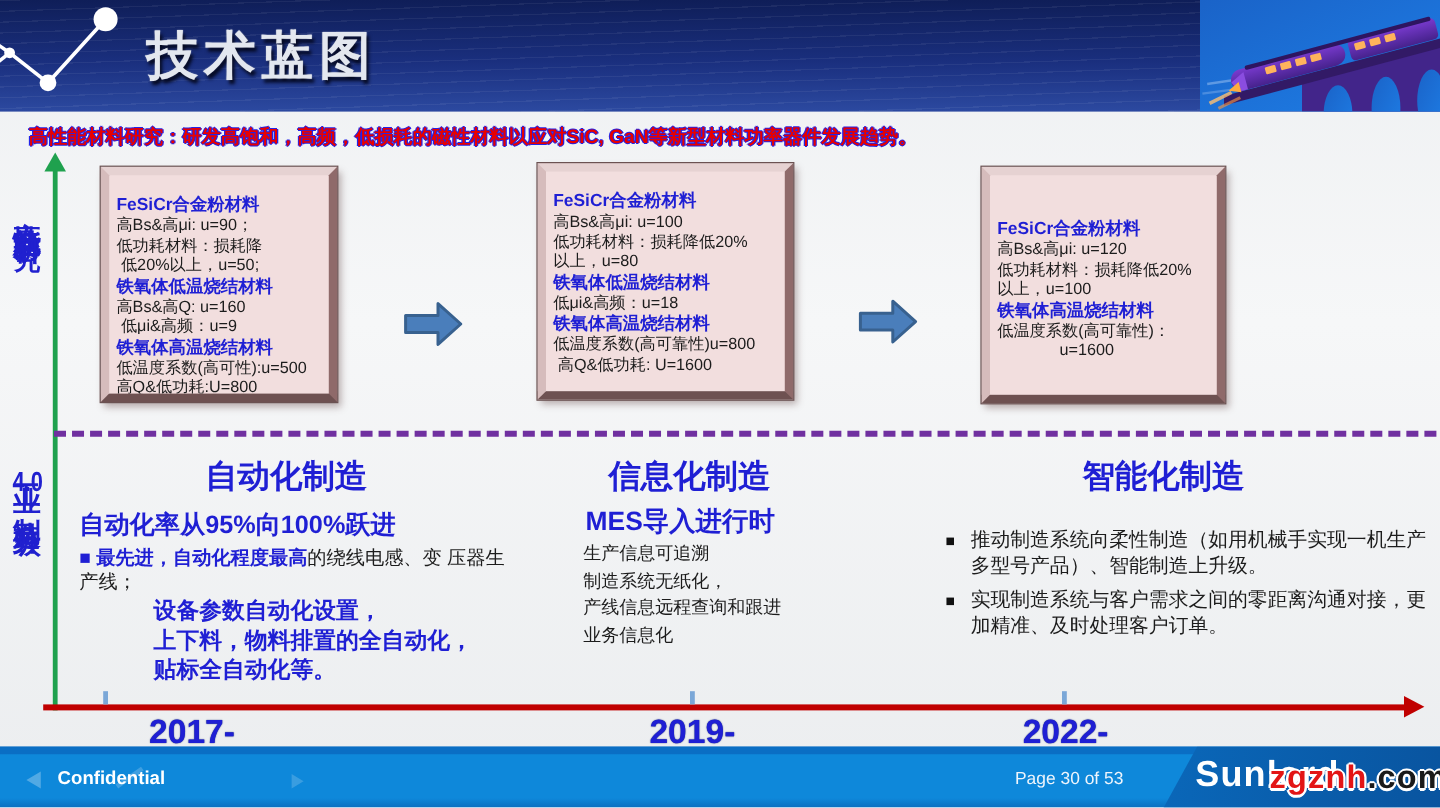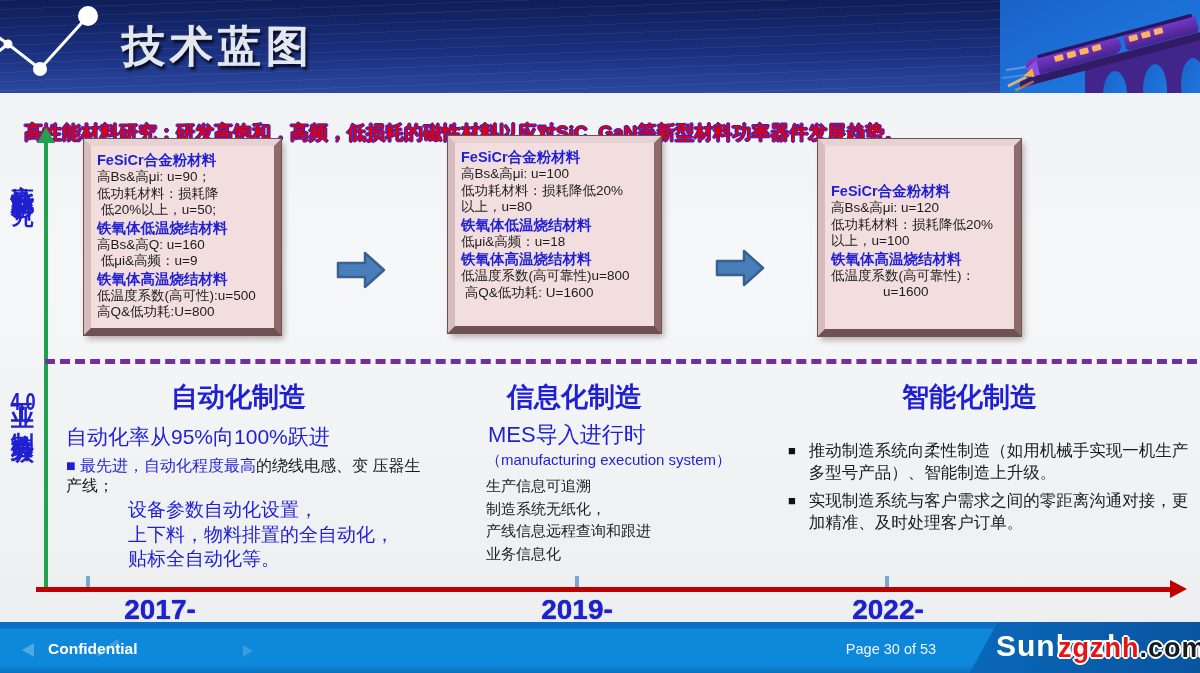--- a/index.html
+++ b/index.html
@@ -12,21 +12,21 @@
   .header { position:absolute; left:0; top:0; width:1200px; height:93px;
     background:
       repeating-linear-gradient(178deg, rgba(255,255,255,.06) 0 1px, transparent 1px 9px),
       linear-gradient(180deg,#0f1e58 0%, #1a2f7e 55%, #2c49a0 100%); }
   .header-title { position:absolute; left:122px; top:18px; font-size:43px; font-weight:bold;
     color:#e3e7ef; letter-spacing:5px; text-shadow:2px 3px 3px #04081f, 0 0 1px #fff; }
   .hdr-icon { position:absolute; left:0; top:0; }
   .train-wrap { position:absolute; right:0; top:0; width:200px; height:93px; }
 
   
-  .subtitle { position:absolute; left:24px; top:120px; width:1150px; font-size:19px; font-weight:bold;
+  .subtitle { position:absolute; left:24px; top:104px; width:1150px; font-size:16px; font-weight:bold;
     color:#e80000;
     text-shadow:-1px 0 0 #2323e8, 1px 0 0 #2323e8, 0 -1px 0 #2323e8, 0 1px 0 #2323e8; }
 
   
   .axis-v { position:absolute; left:44px; top:142px; width:4px; height:450px; background:#1fa14e; }
   .axis-v-arrow { position:absolute; left:37px; top:127px; width:0; height:0;
     border-left:9px solid transparent; border-right:9px solid transparent; border-bottom:16px solid #1fa14e; }
   .axis-h { position:absolute; left:36px; top:587px; width:1136px; height:5px; background:#c00000; }
   .axis-h-arrow { position:absolute; left:1170px; top:580px; width:0; height:0;
     border-top:9px solid transparent; border-bottom:9px solid transparent; border-left:17px solid #c00000; }
@@ -35,40 +35,40 @@
 
   .axis-label { position:absolute; writing-mode:vertical-rl; text-orientation:upright;
     color:#2020cf; font-weight:bold; font-size:23px; letter-spacing:3px; left:8px; }
   .axis-label-top { top:166px; height:180px; }
   .axis-label-bottom { top:384px; height:190px; }
   .tcy { text-combine-upright:all; }
 
   
   .mat-box { position:absolute; background:#f2dede; border:7px solid;
     border-color:#e6d2d2 #8f6a6a #6e5151 #d6bcbc; outline:1px solid #6b5252;
-    box-shadow:3px 4px 6px rgba(90,60,60,.4); padding:5px 6px; overflow:hidden; }
+    box-shadow:3px 4px 6px rgba(90,60,60,.4); padding:16px 6px; overflow:hidden; }
   .mat-box-1 { left:84px; top:139px; width:197px; height:196px; }
   .mat-box-2 { left:448px; top:136px; width:213px; height:197px; }
   .mat-box-3 { left:818px; top:139px; width:203px; height:197px; padding-top:36px; }
   .mline { font-size:13.5px; line-height:1.22; color:#1c1c1c; white-space:pre-wrap; }
   .mhead { color:#1f1fd4; font-weight:bold; font-size:14.5px; line-height:1.25; }
   .mline.pc { padding-left:52px; }
 
   .block-arrow { position:absolute; }
 
   
   .col-heading { position:absolute; top:379px; width:210px; text-align:right;
     font-size:27px; font-weight:bold; color:#1f1fd4; }
   .col-heading-1 { left:96px; } .col-heading-2 { left:432px; } .col-heading-3 { left:827px; }
   .col-content { position:absolute; }
   .col-content-1 { left:66px; top:423px; width:360px; }
   .col-content-2 { left:486px; top:420px; width:310px; }
   .col-content-3 { left:788px; top:440px; width:402px; }
 
-  .seg-bb { color:#1f1fd4; font-weight:normal; }
+  .seg-bb { color:#1f1fd4; font-weight:bold; }
   .seg-pl { color:#1c1c1c; }
   .seg-blt { color:#111; }
   .cl-subhead { font-size:21px; margin-bottom:5px; }
   .cl-b1 { font-size:16px; line-height:1.25; margin:2px 0; }
   .cl-ind { font-size:19px; padding-left:62px; line-height:1.3; }
   .cl-mes { font-size:22px; margin-bottom:1px; padding-left:2px; }
   .cl-messub { font-size:15px; margin-bottom:5px; }
   .cl-p2 { font-size:15px; line-height:1.5; }
   .cl-hang { display:flex; gap:13px; font-size:16.5px; line-height:1.33; margin-bottom:6px; }
   .cl-hang .seg-blt { flex:0 0 auto; transform:translateY(2px); font-size:13px; }
@@ -207,21 +207,20 @@
 
   <div class="col-content col-content-1">
       <div class="cl-subhead"><span class="seg-bb">自动化率从95%向100%跃进</span></div>
       <div class="cl-b1"><span class="seg-bb">■ 最先进，自动化程度最高</span><span class="seg-pl">的绕线电感、变 压器生产线；</span></div>
       <div class="cl-ind"><span class="seg-bb">设备参数自动化设置，</span></div>
       <div class="cl-ind"><span class="seg-bb">上下料，物料排置的全自动化，</span></div>
       <div class="cl-ind"><span class="seg-bb">贴标全自动化等。</span></div>
     </div>
   <div class="col-content col-content-2">
       <div class="cl-mes"><span class="seg-bb">MES导入进行时</span></div>
-      <div class="cl-messub"><span class="seg-bb">（manufacturing execution system）</span></div>
       <div class="cl-p2"><span class="seg-pl">生产信息可追溯</span></div>
       <div class="cl-p2"><span class="seg-pl">制造系统无纸化，</span></div>
       <div class="cl-p2"><span class="seg-pl">产线信息远程查询和跟进</span></div>
       <div class="cl-p2"><span class="seg-pl">业务信息化</span></div>
     </div>
   <div class="col-content col-content-3">
       <div class="cl-hang">
         <span class="seg-blt">■</span>
         <span class="seg-pl">推动制造系统向柔性制造（如用机械手实现一机生产多型号产品）、智能制造上升级。</span>
       </div>

